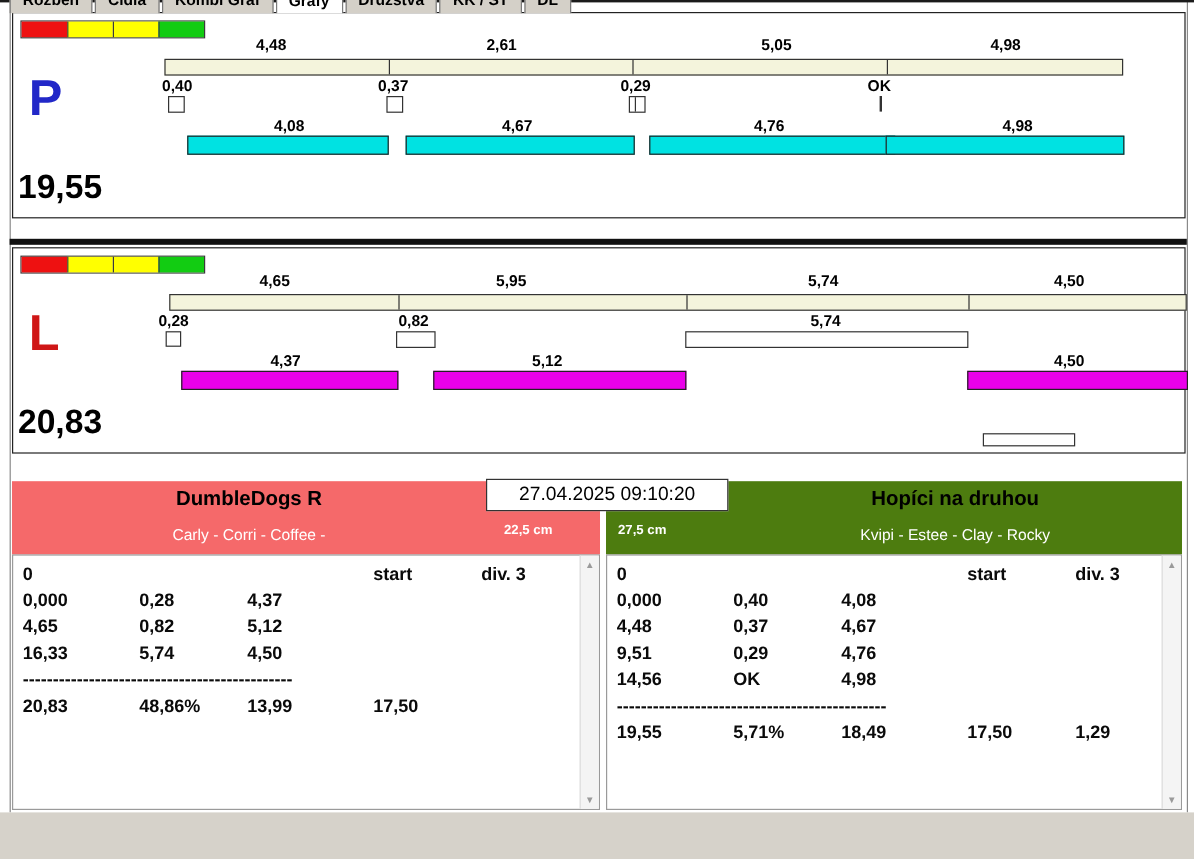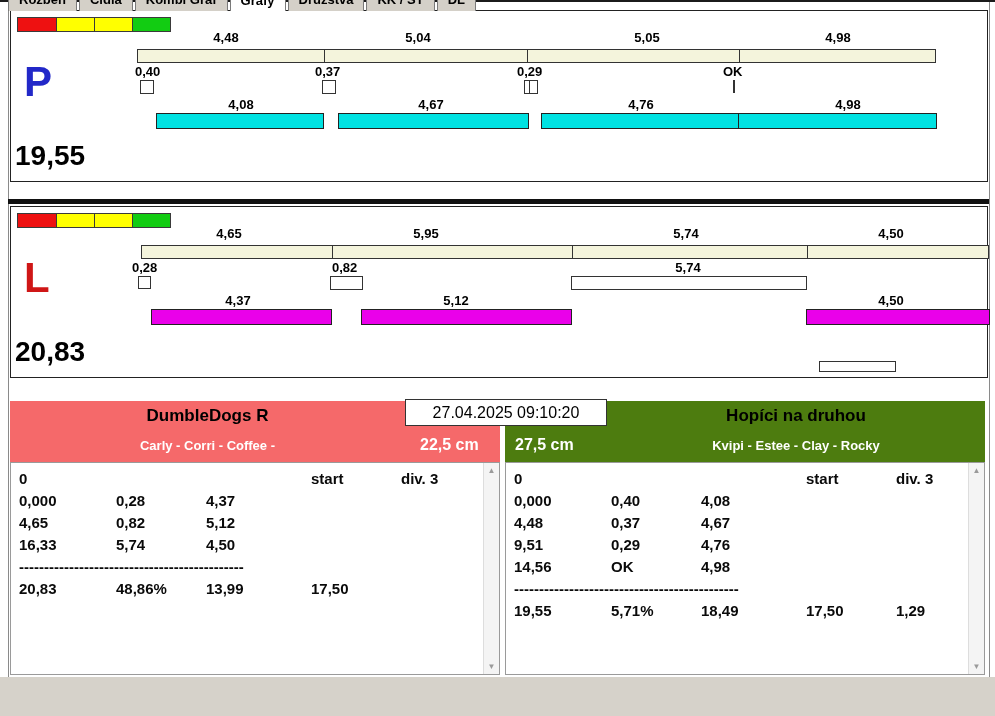--- a/index.html
+++ b/index.html
@@ -46,27 +46,27 @@
   .lane-total { position:absolute; left:4px; top:129px; font-size:28px; font-weight:bold; color:#000; }
 
   .separator { position:absolute; left:8px; top:199px; width:981px; height:5px; background:#111; }
   .extra-rect { position:absolute; background:#fff; border:1px solid #333; }
 
   
   .teamhdr { position:absolute; top:401px; height:77px; }
   .teamhdr.red { left:10px; width:490px; background:#f5696a; }
   .teamhdr.blue { left:505px; width:480px; background:#4d7c0f; }
   .tname { position:absolute; top:5px; text-align:center; font-size:17px; font-weight:bold; color:#000; }
-  .tdogs { position:absolute; top:37px; text-align:center; font-size:13px; font-weight:bold; color:#fff; }
+  .tdogs { position:absolute; top:37px; text-align:center; font-size:13px; font-weight:normal; color:#fff; }
   .red .tname, .red .tdogs { left:0; width:395px; }
   .blue .tname, .blue .tdogs { left:102px; width:378px; }
 
   .timestamp { position:absolute; left:405px; top:399px; width:202px; height:27px; background:#fff;
                border:1px solid #333; text-align:center; line-height:25px; font-size:16px; color:#000; z-index:3; }
-  .height-label { position:absolute; top:436px; font-size:16px; font-weight:bold; color:#fff; z-index:3; }
+  .height-label { position:absolute; top:436px; font-size:11px; font-weight:bold; color:#fff; z-index:3; }
 
   .ttable { position:absolute; top:462px; height:213px; background:#fff; border:1px solid #9a9a9a; }
   .tbody { position:absolute; left:8px; top:5px; right:20px; font-size:15px; font-weight:bold; color:#0a0a0a; }
   .trow { display:grid; grid-template-columns:97px 90px 105px 90px auto; height:22px; line-height:22px; }
   .trow.dashrow { display:block; }
   .dashrow .tcell { display:block; width:278px; overflow:hidden; white-space:nowrap; }
   .tcell { white-space:nowrap; }
 
   .vscroll { position:absolute; right:0; top:0; bottom:0; width:16px; background:#f4f4f4; border-left:1px solid #dddddd; }
   .arr { position:absolute; left:0; width:100%; text-align:center; font-size:8px; color:#9a9a9a; }
@@ -95,21 +95,21 @@
 
   <div class="panel" style="top:10px;">
     <div class="lights">
         <div class="light light-red"></div>
         <div class="light light-yellow"></div>
         <div class="light light-yellow"></div>
         <div class="light light-green"></div>
       </div>
 
     <span class="num" style="left:215px; top:19px;">4,48</span>
-    <span class="num" style="left:407px; top:19px;">5,04</span>
+    <span class="num" style="left:407px; top:19px;">2,61</span>
     <span class="num" style="left:600px; top:19px;margin-left:36px;">5,05</span>
     <span class="num" style="left:827px; top:19px;">4,98</span>
 
     <div class="beige" style="left:126px; top:38px; width:799px;">
       <i class="seg" style="left:186px;"></i>
       <i class="seg" style="left:389px;"></i>
       <i class="seg" style="left:601px;"></i>
     </div>
 
     <span class="clabel" style="left:124px; top:53px;">0,40</span>

